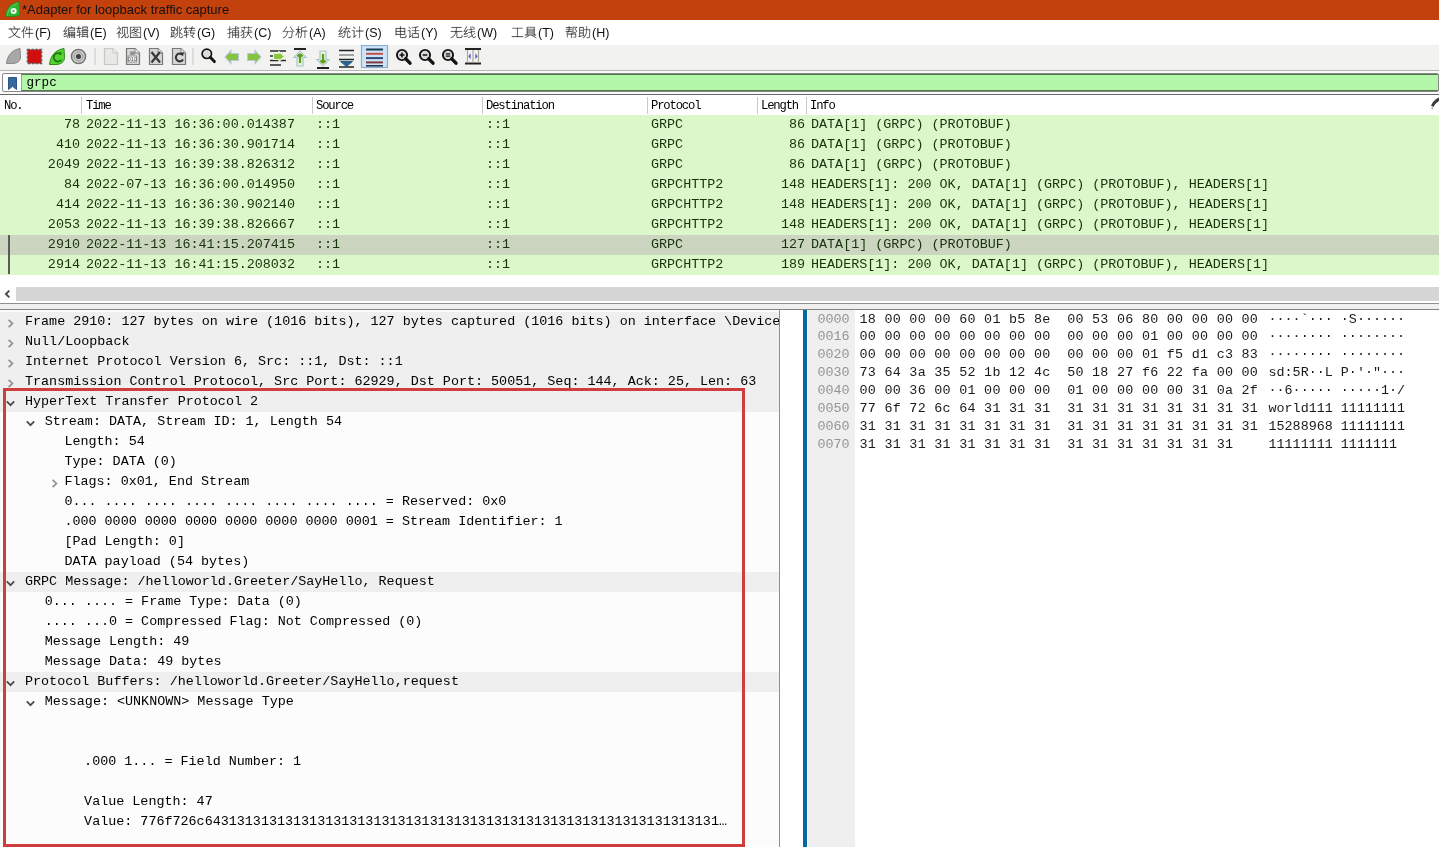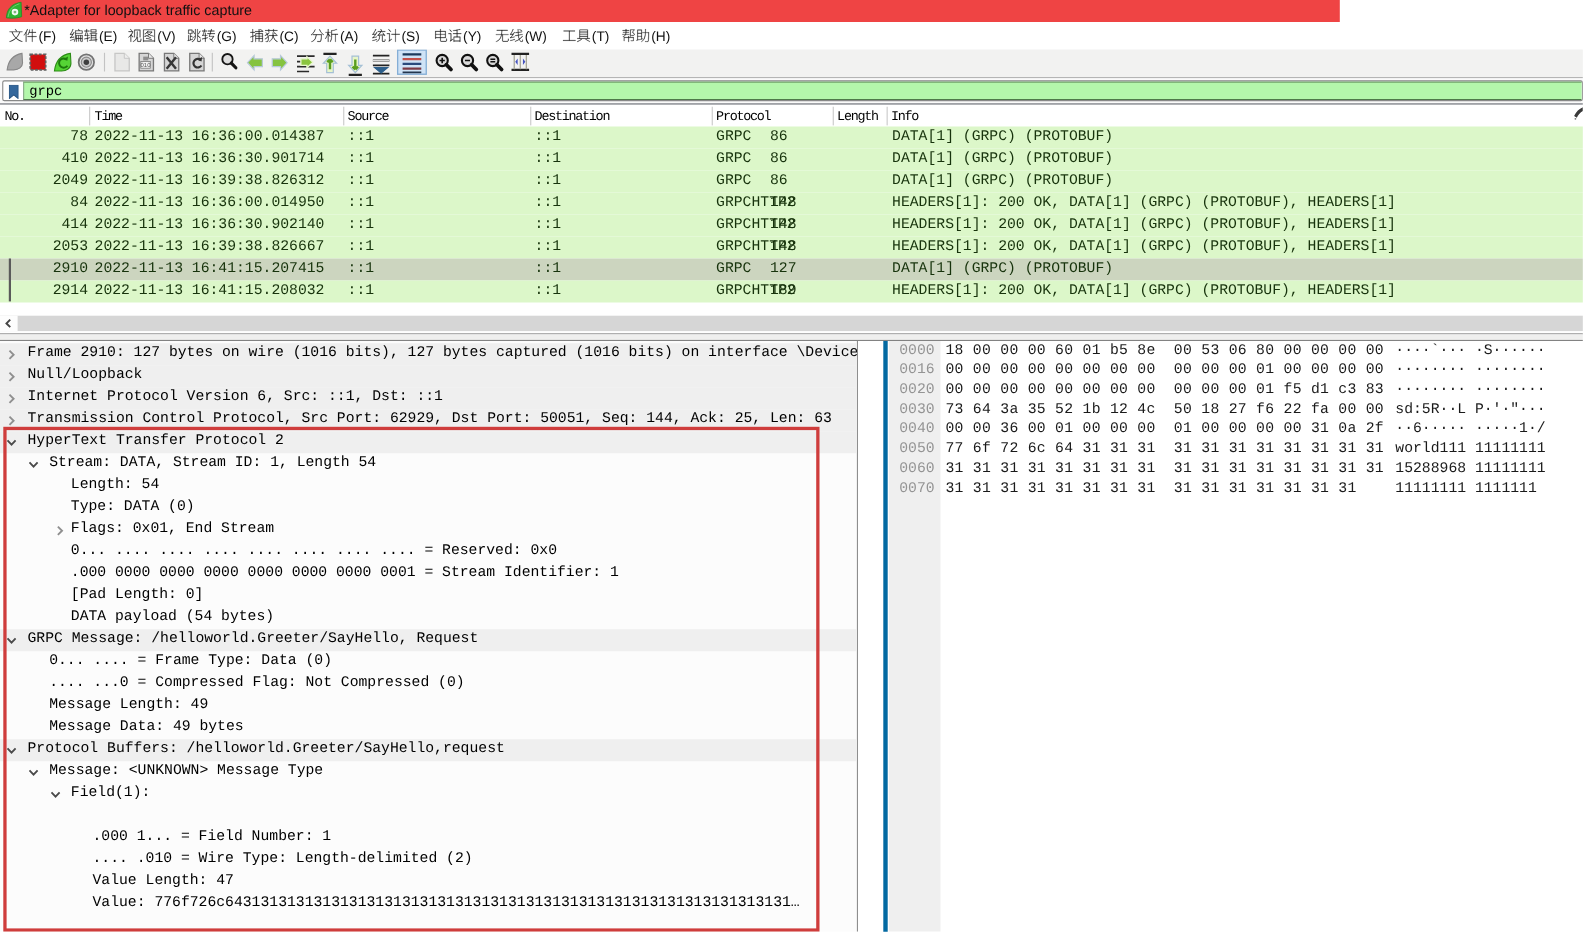--- a/index.html
+++ b/index.html
@@ -1,38 +1,38 @@
 <!DOCTYPE html>
 <html><head><meta charset="utf-8"><style>
 *{margin:0;padding:0;box-sizing:border-box}
 html,body{width:1439px;height:847px;background:#fff;overflow:hidden}
 body{position:relative;font-family:"Liberation Sans",sans-serif}
 .abs{position:absolute}
-#titlebar{position:absolute;left:0;top:0;width:1218px;height:20px;background:#ef4444}
+#titlebar{position:absolute;left:0;top:0;width:1439px;height:20px;background:#c2410c}
 #title{position:absolute;left:22px;top:2px;font-size:13px;color:#111}
 #menubar{position:absolute;left:0;top:20px;width:1439px;height:25px;background:#fff}
 .mi{position:absolute;top:0;height:25px;display:flex;align-items:center}
 .cj path{fill:#151515;stroke:#151515;stroke-width:0.22}
 .cj{margin-right:0px}
 .ml{font-size:12.5px;color:#111;margin-left:1px}
 #toolbar{position:absolute;left:0;top:45px;width:1439px;height:25px;background:#f2f2f1}
 #filterrow{position:absolute;left:0;top:70px;width:1439px;height:24px;background:#fafafa;border-top:1px solid #b5b5b5}
 #filterbar{position:absolute;left:2px;top:2px;width:1437px;height:18.5px;border:1px solid #888;border-radius:2px;background:#fff;overflow:hidden}
 #filtergreen{position:absolute;left:18px;top:0;right:0;bottom:0;background:#b4f7ab;border-left:1px solid #8aa88a;border-top:1px solid #4e7a49;border-bottom:1px solid #4e7a49;box-sizing:border-box}
 #filtertext{position:absolute;left:23.5px;top:1.5px;font-family:"Liberation Mono",monospace;font-size:12.6px;color:#000}
 #pkthdr{position:absolute;left:0;top:94px;width:1439px;height:20.5px;background:#fff;border-top:1px solid #63666e}
 .hsep{position:absolute;top:2px;height:17px;width:1px;background:#c9c9c9}
 .hlabel{position:absolute;top:3.5px;font-family:"Liberation Mono",monospace;font-size:12.2px;letter-spacing:-1.15px;color:#000;white-space:pre}
 #rows{position:absolute;left:0;top:114.5px;width:1439px}
 .prow{position:absolute;left:0;width:1439px;height:20px;background:#dcf7c9;color:#17330c}
 .prow.sel{background:#ccd5bf}
 .prow span{position:absolute;top:2.5px;font-family:"Liberation Mono",monospace;font-size:13.4px;white-space:pre}
 .cno{left:0;width:80px;text-align:right}
 .ctime{left:86px}.csrc{left:316px}.cdst{left:486px}.cproto{left:651px}
-.clen{left:700px;width:105px;}.cinfo{left:811px}
+.clen{left:700px;width:105px;text-align:right}.cinfo{left:811px}
 #relline{position:absolute;left:8px;top:235px;width:2px;height:39px;background:#5a5a5a}
 #hscroll{position:absolute;left:0;top:287px;width:1439px;height:14px;background:#d6d6d6}
 #hsbtn{position:absolute;left:0;top:0;width:16px;height:14px;background:#fdfdfd}
 #splitline1{position:absolute;left:0;top:302.5px;width:1439px;height:1.2px;background:#8e8e8e}
 #splitband{position:absolute;left:0;top:303.7px;width:1439px;height:5.1px;background:#efefee}
 #splitline2{position:absolute;left:0;top:308.8px;width:1439px;height:1.2px;background:#828282}
 #treepanel{position:absolute;left:0;top:310px;width:779.5px;height:537px;background:#fcfcfc;border-right:1px solid #8e8e8e;overflow:hidden}
 .trow{position:absolute;left:0;width:779px;height:20px;color:#000}
 .trow.g{background:#efefef}
 .trow span.t{position:absolute;top:2.5px;font-family:"Liberation Mono",monospace;font-size:13.4px;white-space:pre}
@@ -310,21 +310,21 @@
       <span class="cno">2049</span>
       <span class="ctime">2022-11-13 16:39:38.826312</span>
       <span class="csrc">::1</span>
       <span class="cdst">::1</span>
       <span class="cproto">GRPC</span>
       <span class="clen">86</span>
       <span class="cinfo">DATA[1] (GRPC) (PROTOBUF)</span>
     </div>
     <div class="prow" style="top:60px">
       <span class="cno">84</span>
-      <span class="ctime">2022-11-13 16:36:00.014950</span>
+      <span class="ctime">2022-07-13 16:36:00.014950</span>
       <span class="csrc">::1</span>
       <span class="cdst">::1</span>
       <span class="cproto">GRPCHTTP2</span>
       <span class="clen">148</span>
       <span class="cinfo">HEADERS[1]: 200 OK, DATA[1] (GRPC) (PROTOBUF), HEADERS[1]</span>
     </div>
     <div class="prow" style="top:80px">
       <span class="cno">414</span>
       <span class="ctime">2022-11-13 16:36:30.902140</span>
       <span class="csrc">::1</span>
@@ -454,31 +454,22 @@
           <path d="M1.8,3.4 L5.5,7.2 L9.2,3.4" fill="none" stroke="#4a4a4a" stroke-width="1.7"></path>
         </svg></span>
       <span class="t" style="left:25.0px">Protocol Buffers: /helloworld.Greeter/SayHello,request</span>
     </div>
     <div class="trow" style="top:381.5px">
       <span class="arr" style="left:25px"><svg width="11" height="11" viewBox="0 0 11 11">
           <path d="M1.8,3.4 L5.5,7.2 L9.2,3.4" fill="none" stroke="#4a4a4a" stroke-width="1.7"></path>
         </svg></span>
       <span class="t" style="left:44.7px">Message: &lt;UNKNOWN&gt; Message Type</span>
     </div>
-    <div class="trow" style="top:401.5px">
-      <span class="arr" style="left:45px"><svg width="11" height="11" viewBox="0 0 11 11">
-          <path d="M1.8,3.4 L5.5,7.2 L9.2,3.4" fill="none" stroke="#4a4a4a" stroke-width="1.7"></path>
-        </svg></span>
-      <span class="t" style="left:64.4px">Field(1):</span>
-    </div>
     <div class="trow" style="top:441.5px">
       <span class="t" style="left:84.1px">.000 1... = Field Number: 1</span>
-    </div>
-    <div class="trow" style="top:461.5px">
-      <span class="t" style="left:84.1px">.... .010 = Wire Type: Length-delimited (2)</span>
     </div>
     <div class="trow" style="top:481.5px">
       <span class="t" style="left:84.1px">Value Length: 47</span>
     </div>
     <div class="trow" style="top:501.5px">
       <span class="t" style="left:84.1px">Value: 776f726c6431313131313131313131313131313131313131313131313131313131313131…</span>
     </div>
   </div>
 <div id="redrect"></div>
 <div id="hexpanel">

